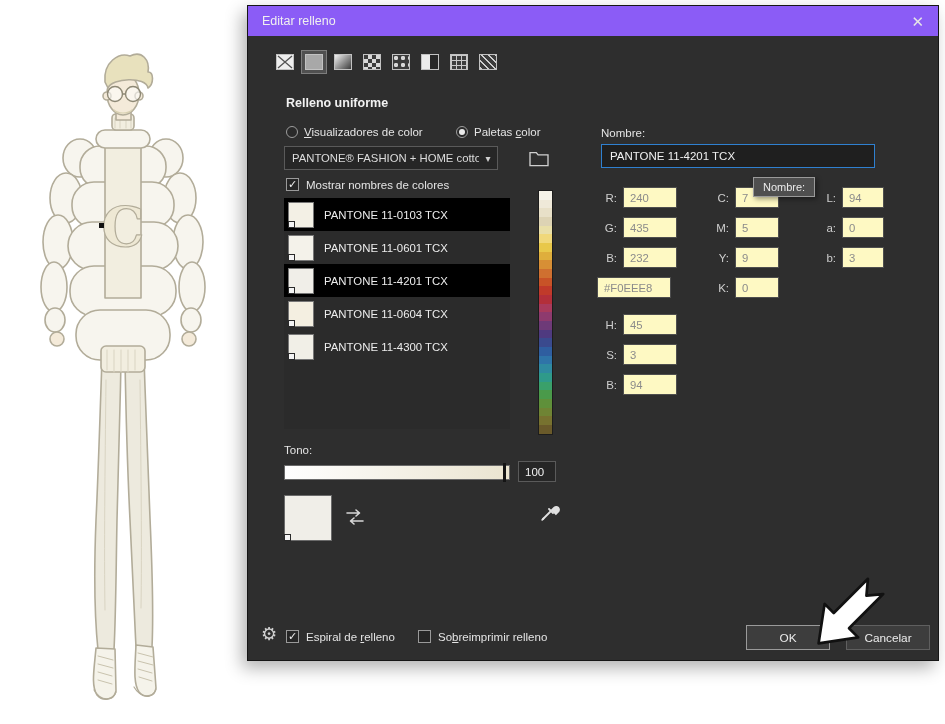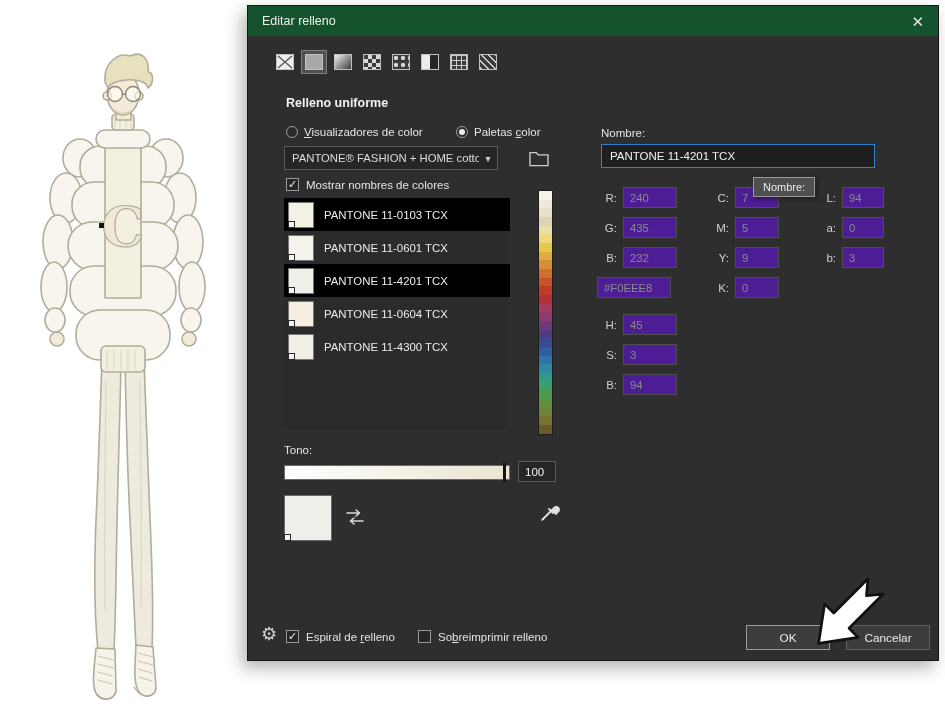--- a/index.html
+++ b/index.html
@@ -13,21 +13,21 @@
   
   .illus{position:absolute;left:2px;top:50px;width:244px;height:668px;}
 
   
   .dialog{
     position:absolute;left:247px;top:5px;width:692px;height:656px;
     background:#2e2e2e;border:1px solid #161616;box-sizing:border-box;
     box-shadow:-5px 7px 16px rgba(0,0,0,.30);
     color:#e2e2e2;font-size:12px;
   }
-  .titlebar{position:absolute;left:0;top:0;right:0;height:30px;background:#14532d;
+  .titlebar{position:absolute;left:0;top:0;right:0;height:30px;background:#8b5cf6;
     display:flex;align-items:center;justify-content:space-between;padding:0 14px;box-sizing:border-box;}
   .title{font-size:12.5px;color:#f0f0f0;}
   .close{font-size:15px;color:#e6e6e6;cursor:pointer;line-height:1;}
 
   
   .fill-icons{position:absolute;left:24px;top:44px;display:flex;gap:3px;}
   .ficon{width:26px;height:24px;display:flex;align-items:center;justify-content:center;
     border:1px solid transparent;box-sizing:border-box;}
   .ficon.selected{background:#505050;border-color:#7d7d7d;}
   .fi{width:18px;height:16px;border:1px solid #c2c2c2;box-sizing:border-box;background:#323232;}
@@ -83,21 +83,21 @@
     background:#1f1f1f;box-sizing:border-box;display:flex;align-items:stretch;cursor:pointer;}
   .combo .txt{flex:1;display:flex;align-items:center;padding:0 8px;font-size:11.5px;color:#f0f0f0;}
 
   .tooltip{position:absolute;left:505px;top:171px;z-index:6;background:#4f4f4f;border:1px solid #9a9a9a;
     padding:3px 9px;font-size:11px;color:#eaeaea;box-shadow:2px 2px 5px rgba(0,0,0,.4);}
 
   
   .fcol{position:absolute;display:flex;flex-direction:column;gap:9px;}
   .frow{display:flex;align-items:center;gap:6px;height:21px;}
   .flabel{width:20px;text-align:right;color:#cfcfcf;font-size:11.5px;flex:none;}
-  .finput{height:21px;background:#4c1d95;border:1px solid #4e4e4e;box-sizing:border-box;
+  .finput{height:21px;background:#fef9c3;border:1px solid #4e4e4e;box-sizing:border-box;
     color:#8b8b8b;font-size:11.3px;display:flex;align-items:center;padding:0 6px;}
   .w54{width:54px;} .w44{width:44px;} .w42{width:42px;}
   .finput.hex{width:74px;margin-left:0;}
   .hexrow{padding-left:0;}
   .col1{left:349px;top:181px;}
   .col2{left:461px;top:181px;}
   .col3{left:568px;top:181px;}
   .colhsb{left:349px;top:308px;}
 
   

